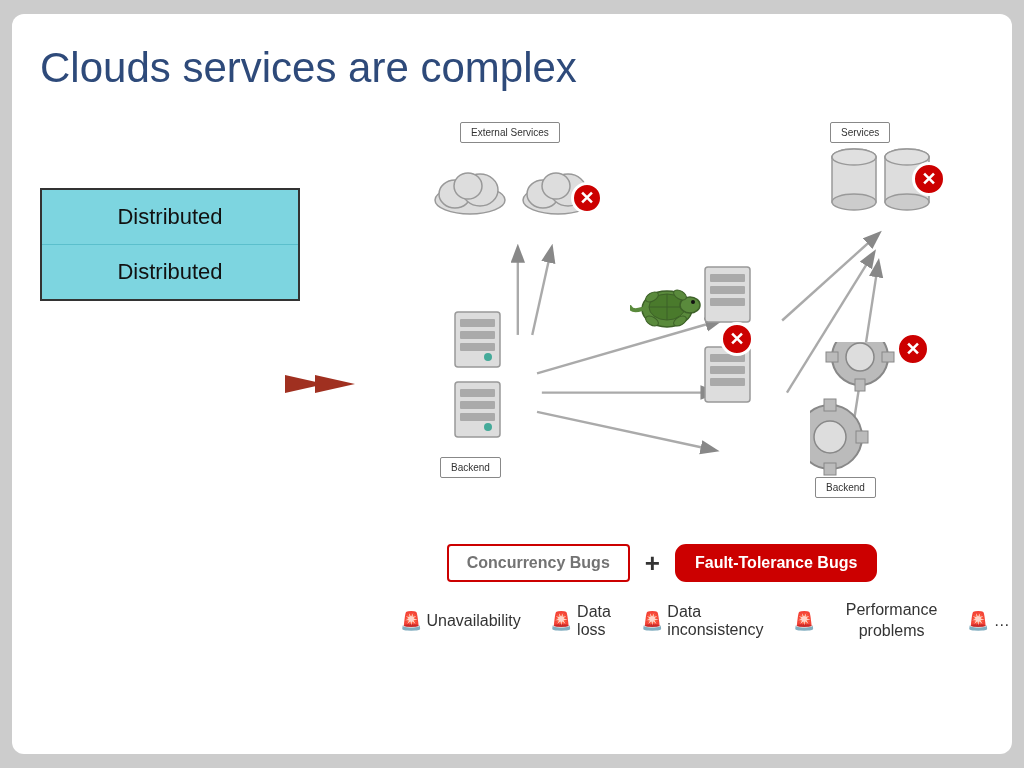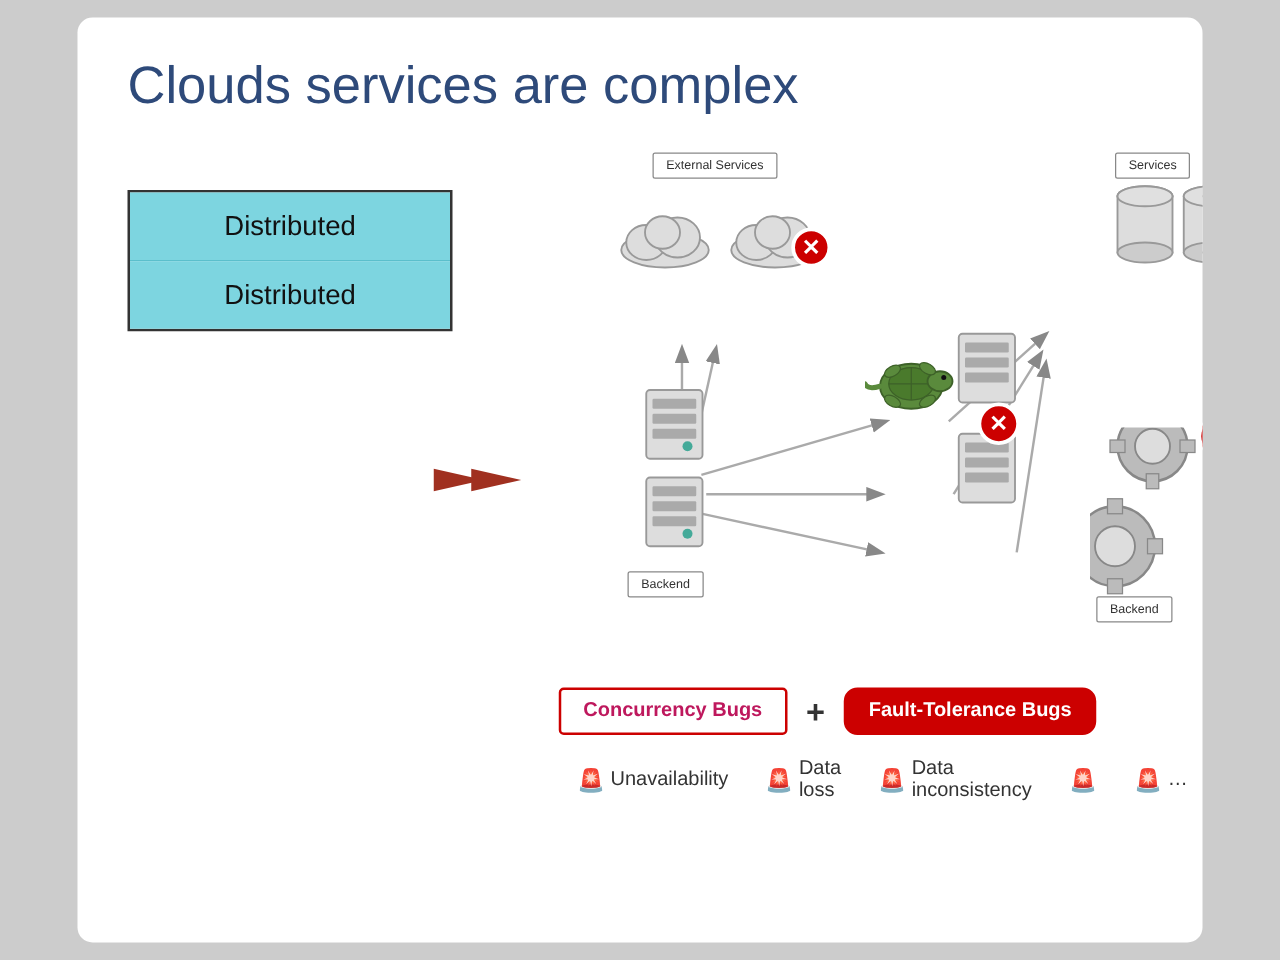--- a/index.html
+++ b/index.html
@@ -5,45 +5,45 @@
     * { box-sizing: border-box; margin: 0; padding: 0; }
     body {
       background: #ccc;
       display: flex;
       justify-content: center;
       align-items: center;
       min-height: 100vh;
       font-family: 'Segoe UI', Arial, sans-serif;
     }
     .slide {
-      width: 900px;
+      width: 1000px;
       height: 740px;
       background: white;
       border-radius: 12px;
       position: relative;
       overflow: hidden;
-      padding: 30px 40px;
+      padding: 30px 28px;
     }
     .title {
       font-size: 42px;
       font-weight: 300;
       color: #2e4a7a;
       margin-bottom: 20px;
     }
     .content-area {
       display: flex;
       position: relative;
       width: 100%;
       height: calc(100% - 90px);
     }
     
     .left-panel {
       width: 300px;
       flex-shrink: 0;
-      margin-top: 40px;
+      margin-top: 76px;
     }
     .list-box {
       border: 2px solid #333;
       display: flex;
       flex-direction: column;
       width: 260px;
     }
     .list-item {
       background: #7dd5e0;
       padding: 14px 20px;
@@ -73,21 +73,21 @@
     .bugs-row {
       display: flex;
       align-items: center;
       justify-content: center;
       gap: 15px;
       margin-bottom: 18px;
     }
     .bug-badge {
       border: 2px solid #cc0000;
       background: white;
-      color: #be185d;
+      color: #737373;
       padding: 8px 18px;
       font-size: 16px;
       font-weight: 600;
       border-radius: 4px;
     }
     .bug-badge.filled {
       background: #cc0000;
       color: white;
       border-radius: 11px;
     }
@@ -325,20 +325,23 @@
             <span class="exclaim">🚨</span>
             <span>Data loss</span>
           </div>
           <div class="issue-item">
             <span class="exclaim">🚨</span>
             <span>Data inconsistency</span>
           </div>
           <div class="issue-item">
             <span class="exclaim">🚨</span>
           </div>
+          <div class="issue-item perf-item">
+            <span>Performance<br>problems</span>
+          </div>
           <div class="issue-item">
             <span class="exclaim">🚨</span>
             <span>…</span>
           </div>
         </div>
       </div>
 
     </div>
   </div>
 </div>

